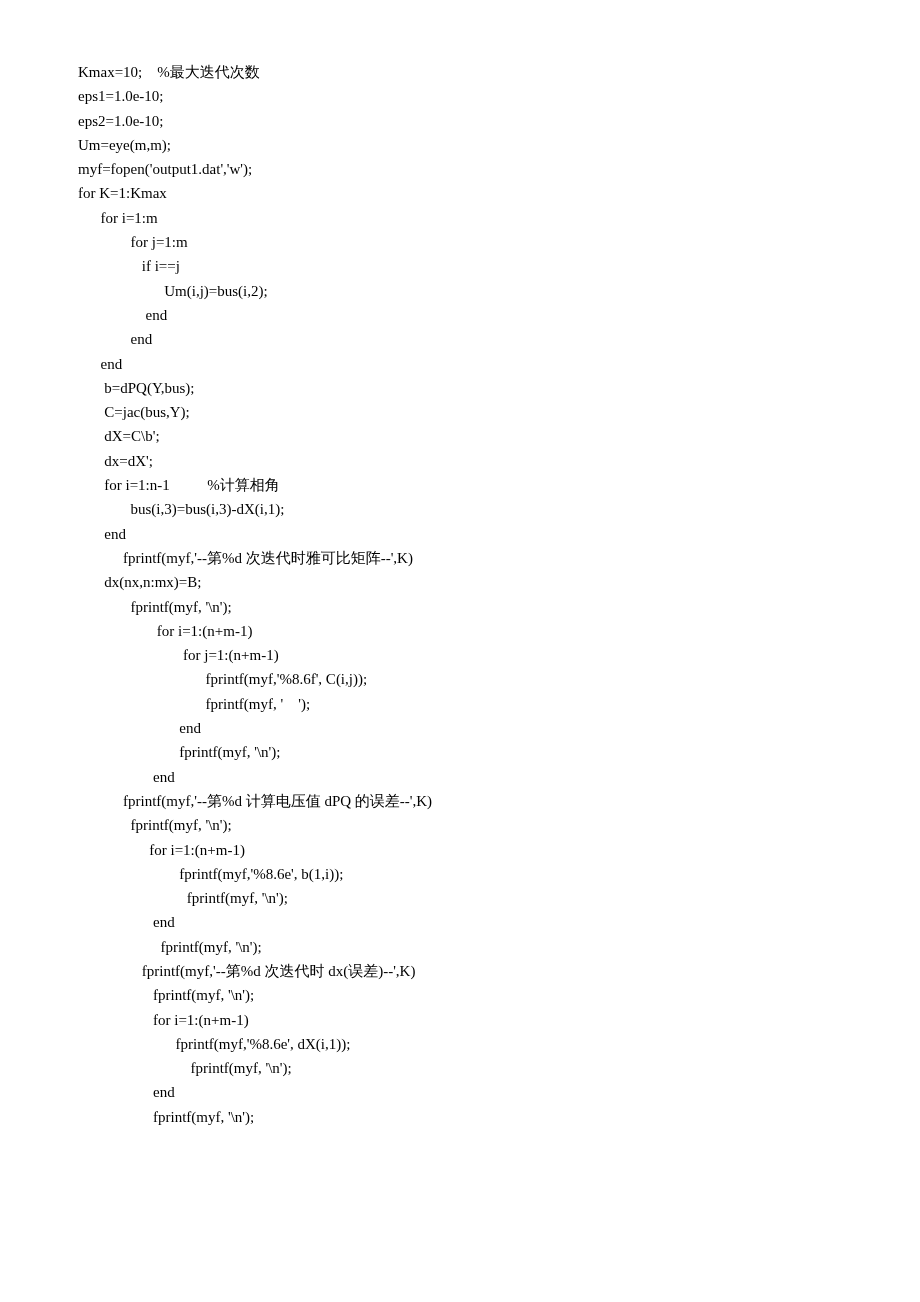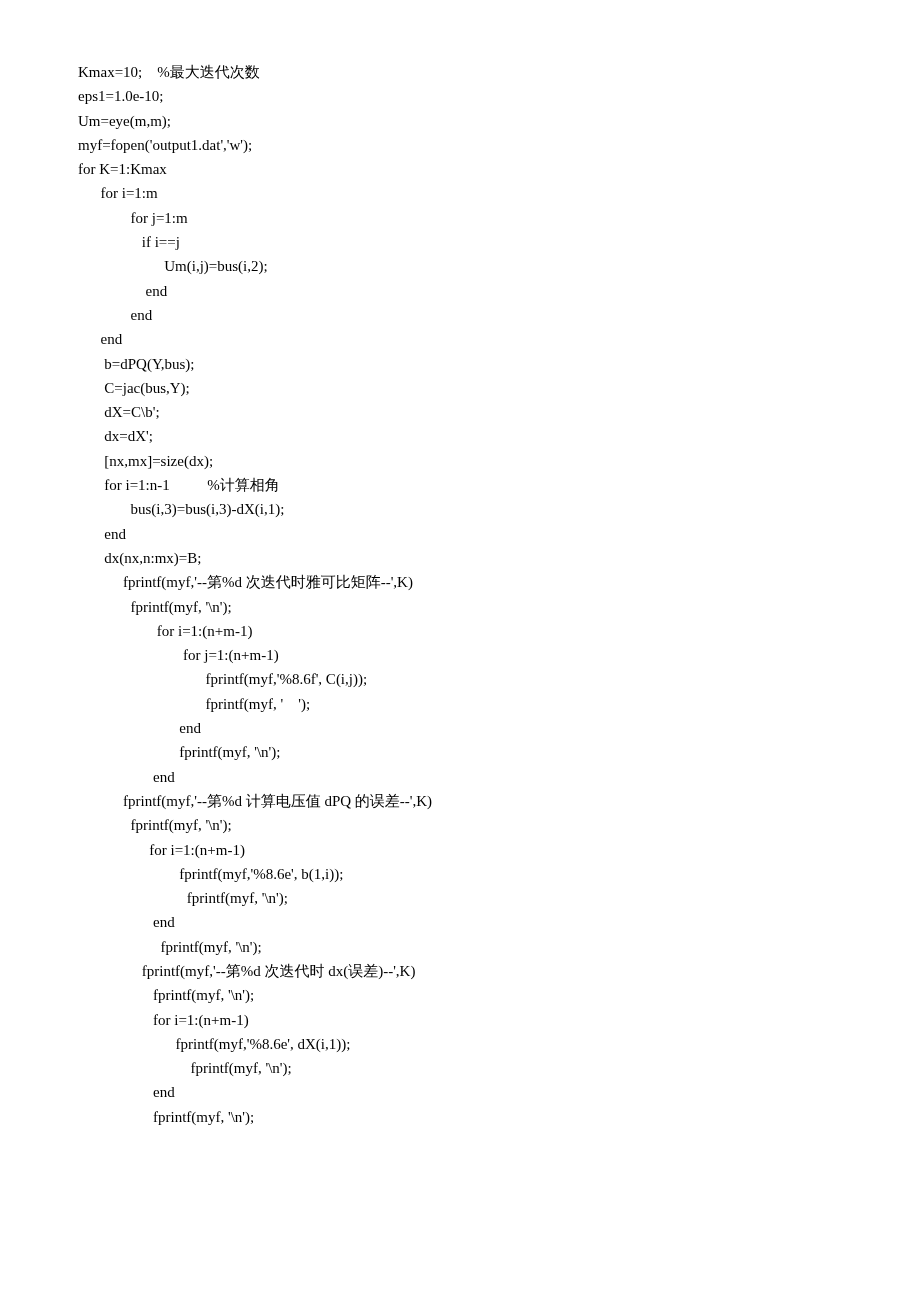--- a/index.html
+++ b/index.html
@@ -23,40 +23,40 @@
     font-family: "Times New Roman", "SimSun", serif;
   }
 </style>
 </head>
 <body>
 
 <div class="page">
   <div id="code-container">
       <div class="code-line">Kmax=10;    %最大迭代次数</div>
       <div class="code-line">eps1=1.0e-10;</div>
+      <div class="code-line">eps2=1.0e-10;</div>
       <div class="code-line">Um=eye(m,m);</div>
       <div class="code-line">myf=fopen('output1.dat','w');</div>
       <div class="code-line">for K=1:Kmax</div>
       <div class="code-line">      for i=1:m</div>
       <div class="code-line">              for j=1:m</div>
       <div class="code-line">                 if i==j</div>
       <div class="code-line">                       Um(i,j)=bus(i,2);</div>
       <div class="code-line">                  end</div>
       <div class="code-line">              end</div>
       <div class="code-line">      end</div>
       <div class="code-line">       b=dPQ(Y,bus);</div>
       <div class="code-line">       C=jac(bus,Y);</div>
       <div class="code-line">       dX=C\b';</div>
       <div class="code-line">       dx=dX';</div>
-      <div class="code-line">       [nx,mx]=size(dx);</div>
       <div class="code-line">       for i=1:n-1          %计算相角</div>
       <div class="code-line">              bus(i,3)=bus(i,3)-dX(i,1);</div>
       <div class="code-line">       end</div>
+      <div class="code-line">            fprintf(myf,'--第%d 次迭代时雅可比矩阵--',K)</div>
       <div class="code-line">       dx(nx,n:mx)=B;</div>
-      <div class="code-line">            fprintf(myf,'--第%d 次迭代时雅可比矩阵--',K)</div>
       <div class="code-line">              fprintf(myf, '\n');</div>
       <div class="code-line">                     for i=1:(n+m-1)</div>
       <div class="code-line">                            for j=1:(n+m-1)</div>
       <div class="code-line">                                  fprintf(myf,'%8.6f', C(i,j));</div>
       <div class="code-line">                                  fprintf(myf, '    ');</div>
       <div class="code-line">                           end</div>
       <div class="code-line">                           fprintf(myf, '\n');</div>
       <div class="code-line">                    end</div>
       <div class="code-line">            fprintf(myf,'--第%d 计算电压值 dPQ 的误差--',K)</div>
       <div class="code-line">              fprintf(myf, '\n');</div>

